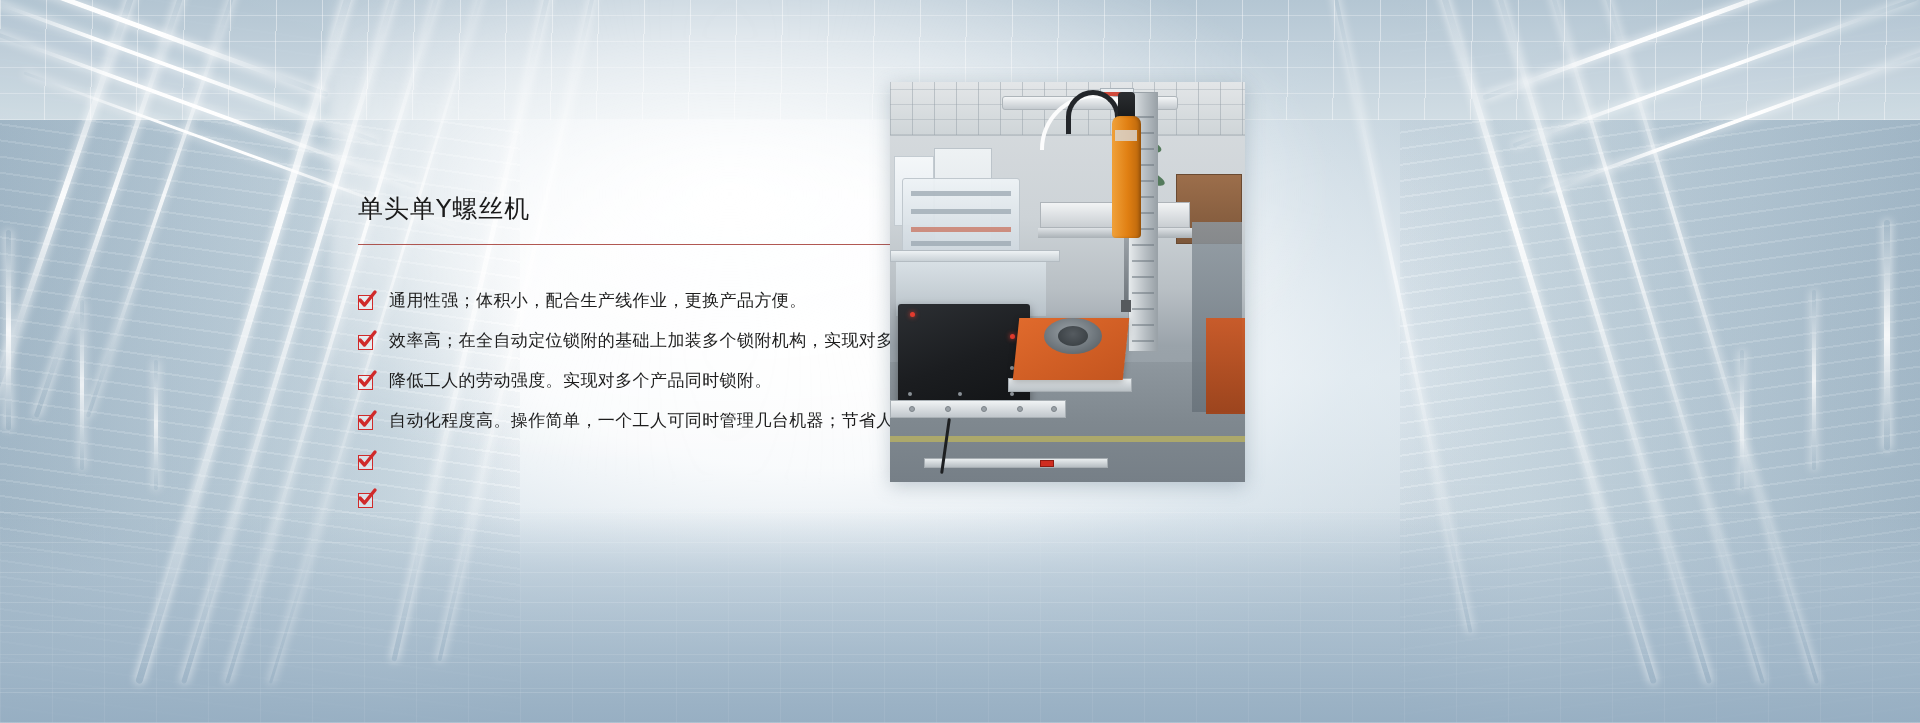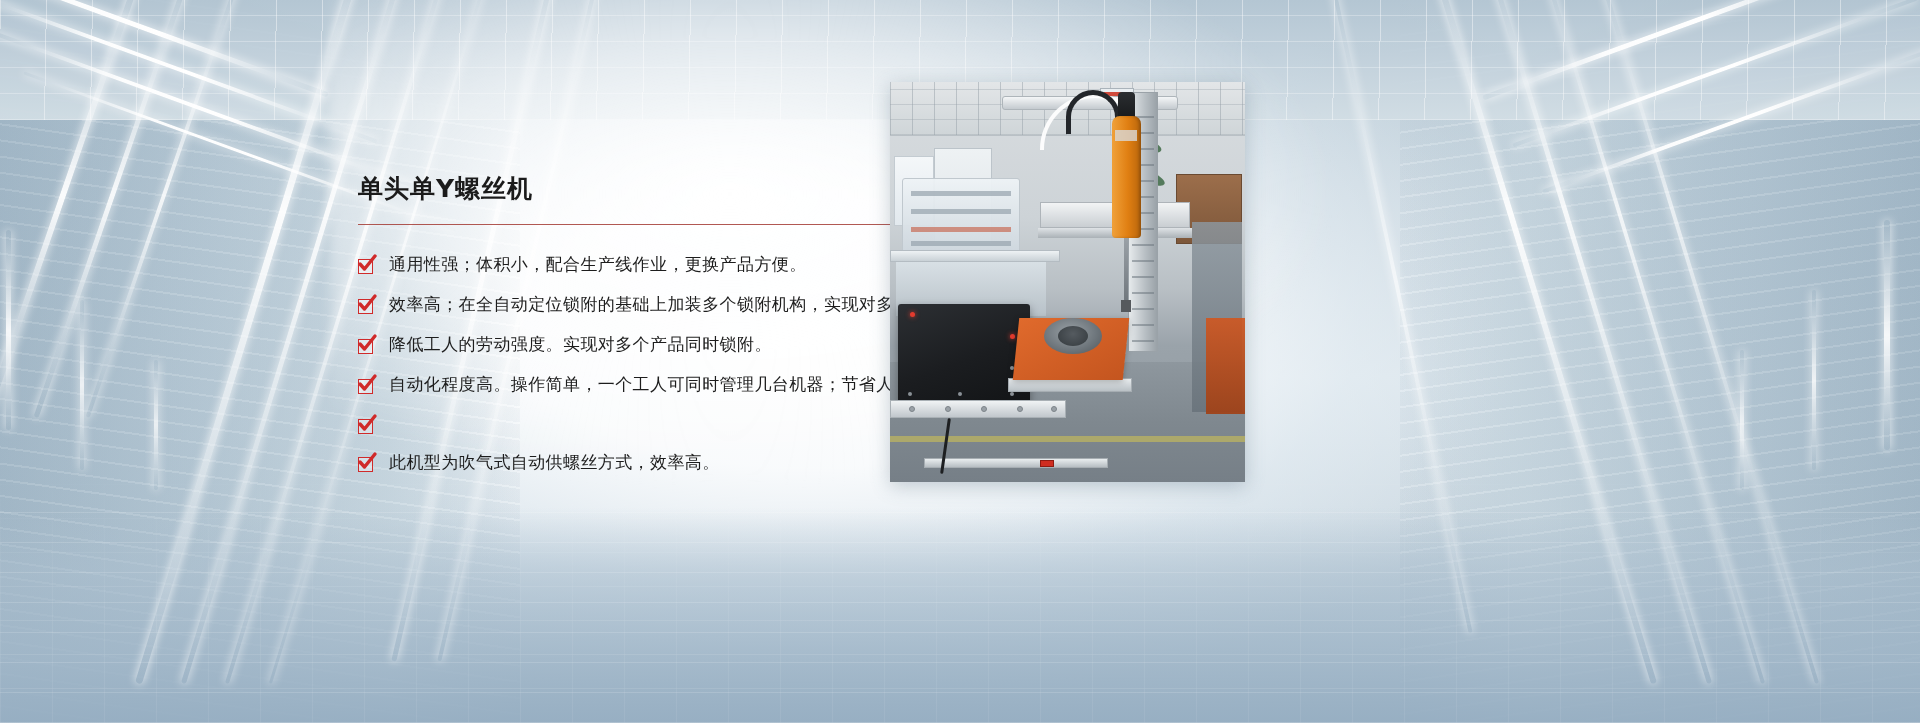--- a/index.html
+++ b/index.html
@@ -101,36 +101,37 @@
     font-size:49px;
     font-weight:bold;
     letter-spacing:2px;
     color:#1565b0;
     line-height:1.12;
     text-shadow:0 1px 0 rgba(255,255,255,.65);
     white-space:nowrap;
   }
 
   .subtitle {
+    margin-top:20px;
     font-family:"DejaVu Sans","Liberation Sans",sans-serif;
     font-size:25px;
-    font-weight:bold;
+    font-weight:normal;
     color:#1b1b1b;
     letter-spacing:1px;
     white-space:nowrap;
   }
 
   .divider {
     margin-top:19px;
     width:610px; height:0;
     border-top:1.5px solid #a33b34;
     opacity:.85;
   }
 
-  .bullets { margin-top:28px; }
+  .bullets { margin-top:44px; }
 
   .bullet {
     display:flex;
     align-items:flex-start;
     margin-bottom:17px;
     white-space:nowrap;
   }
 
   .chk {
     position:relative;
@@ -517,21 +518,20 @@
             </svg>
           </span>
         </div>
 
         <div class="bullet">
           <span class="chk">
             <svg viewBox="0 0 22 22" aria-hidden="true">
               <path d="M4 11 L8.5 16 L19 3" fill="none" stroke="#d02a2a" stroke-width="3.4" stroke-linecap="round" stroke-linejoin="round"></path>
             </svg>
           </span>
-          <span class="bullet-text">此机型为吹气式自动供螺丝方式，效率高。</span>
         </div>
 
       </div>
     </div>
 
     <div class="photo-frame">
       <div class="photo" aria-label="单头单Y自动锁螺丝机实物照片">
 
         <div class="ph-room"></div>
 

